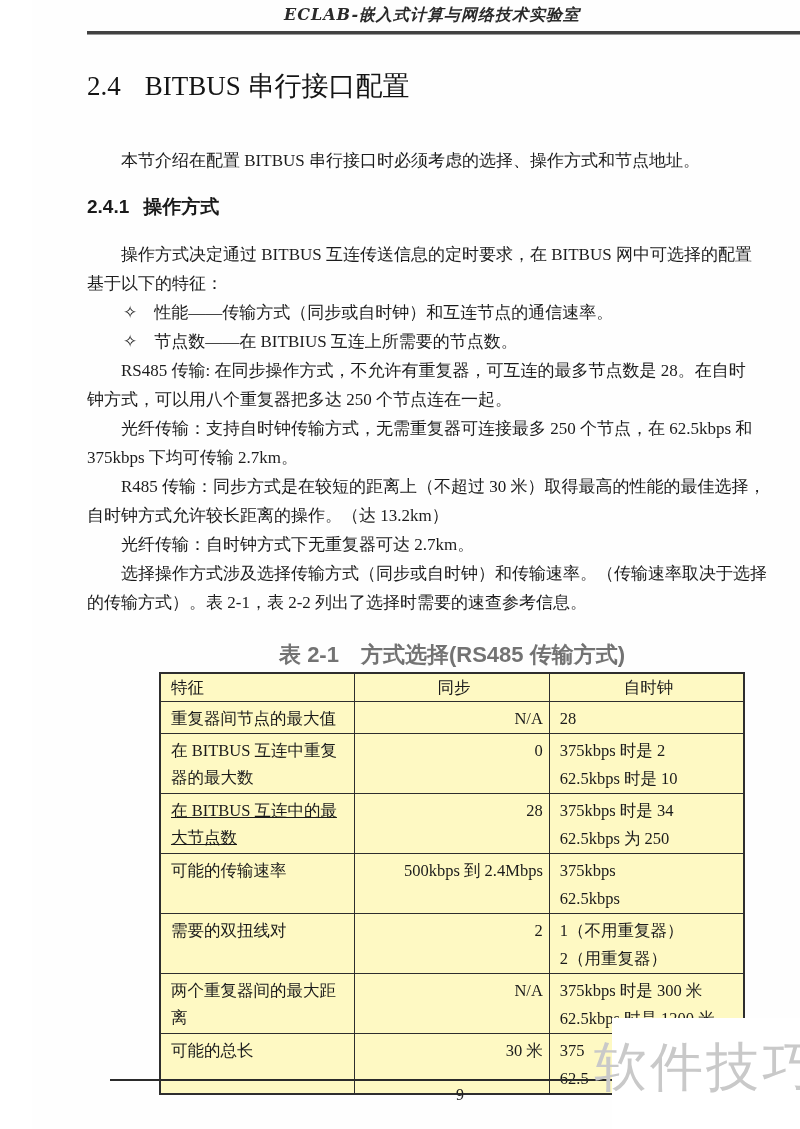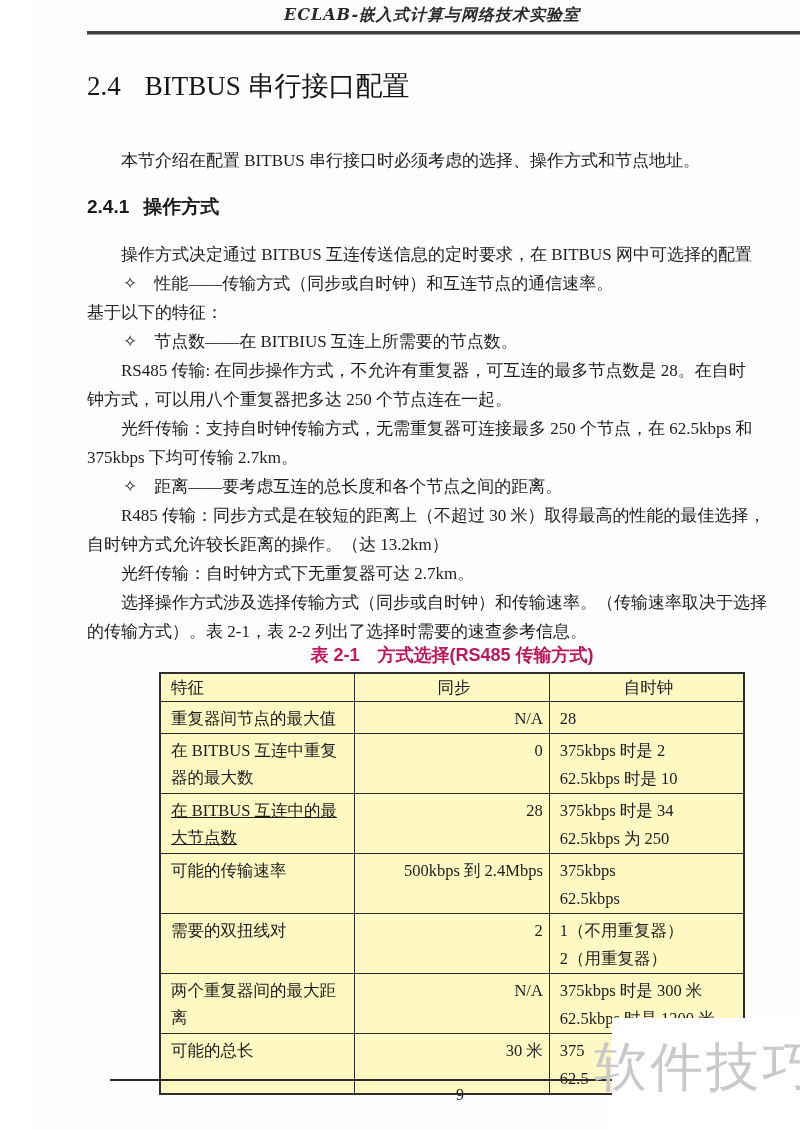--- a/index.html
+++ b/index.html
@@ -40,21 +40,21 @@
   .subsec .num { margin-right:14px; font-weight:600; }
   
   .body-lines { position:absolute; left:55px; top:240px; width:700px; }
   .bline { height:29px; line-height:29px; font-size:17px; white-space:nowrap; color:#1c1c1c; }
   .bline.indent { padding-left:34px; }
   .bline.bullet { padding-left:36px; }
   
   .tbl-caption {
     position:absolute; left:127px; top:643px; width:586px; text-align:center;
     font-family:"Liberation Sans","DejaVu Sans",sans-serif; font-weight:bold;
-    font-size:18px; color:#be185d; line-height:24px;
+    font-size:22px; color:#737373; line-height:24px;
   }
   
   .tbl-wrap { position:absolute; left:127px; top:672px; width:586px; }
   table.mode-tbl {
     border-collapse:collapse; table-layout:fixed; width:586px;
     border:2px solid #2e2e2e; background:#fef9c3;
   }
   table.mode-tbl th, table.mode-tbl td {
     border:1.5px solid #2e2e2e; vertical-align:top; overflow:hidden;
     font-size:16.5px; line-height:27px; padding:3px 6px 0 10px; color:#1b1b1b;
@@ -99,28 +99,27 @@
   </div>
 
   <div class="intro">本节介绍在配置 BITBUS 串行接口时必须考虑的选择、操作方式和节点地址。</div>
 
   <div class="subsec">
     <span class="num">2.4.1</span><span>操作方式</span>
   </div>
 
   <div class="body-lines">
       <div class="bline indent">操作方式决定通过 BITBUS 互连传送信息的定时要求，在 BITBUS 网中可选择的配置</div>
+      <div class="bline">基于以下的特征：</div>
       <div class="bline bullet">✧　性能——传输方式（同步或自时钟）和互连节点的通信速率。</div>
-      <div class="bline">基于以下的特征：</div>
       <div class="bline bullet">✧　节点数——在 BITBIUS 互连上所需要的节点数。</div>
       <div class="bline indent">RS485 传输: 在同步操作方式，不允许有重复器，可互连的最多节点数是 28。在自时</div>
       <div class="bline">钟方式，可以用八个重复器把多达 250 个节点连在一起。</div>
       <div class="bline indent">光纤传输：支持自时钟传输方式，无需重复器可连接最多 250 个节点，在 62.5kbps 和</div>
       <div class="bline">375kbps 下均可传输 2.7km。</div>
-      <div class="bline bullet">✧　距离——要考虑互连的总长度和各个节点之间的距离。</div>
       <div class="bline indent">R485 传输：同步方式是在较短的距离上（不超过 30 米）取得最高的性能的最佳选择，</div>
       <div class="bline">自时钟方式允许较长距离的操作。（达 13.2km）</div>
       <div class="bline indent">光纤传输：自时钟方式下无重复器可达 2.7km。</div>
       <div class="bline indent">选择操作方式涉及选择传输方式（同步或自时钟）和传输速率。（传输速率取决于选择</div>
       <div class="bline">的传输方式）。表 2-1，表 2-2 列出了选择时需要的速查参考信息。</div>
     </div>
 
   <div class="tbl-caption">表 2-1　方式选择(RS485 传输方式)</div>
 
   <div class="tbl-wrap">

